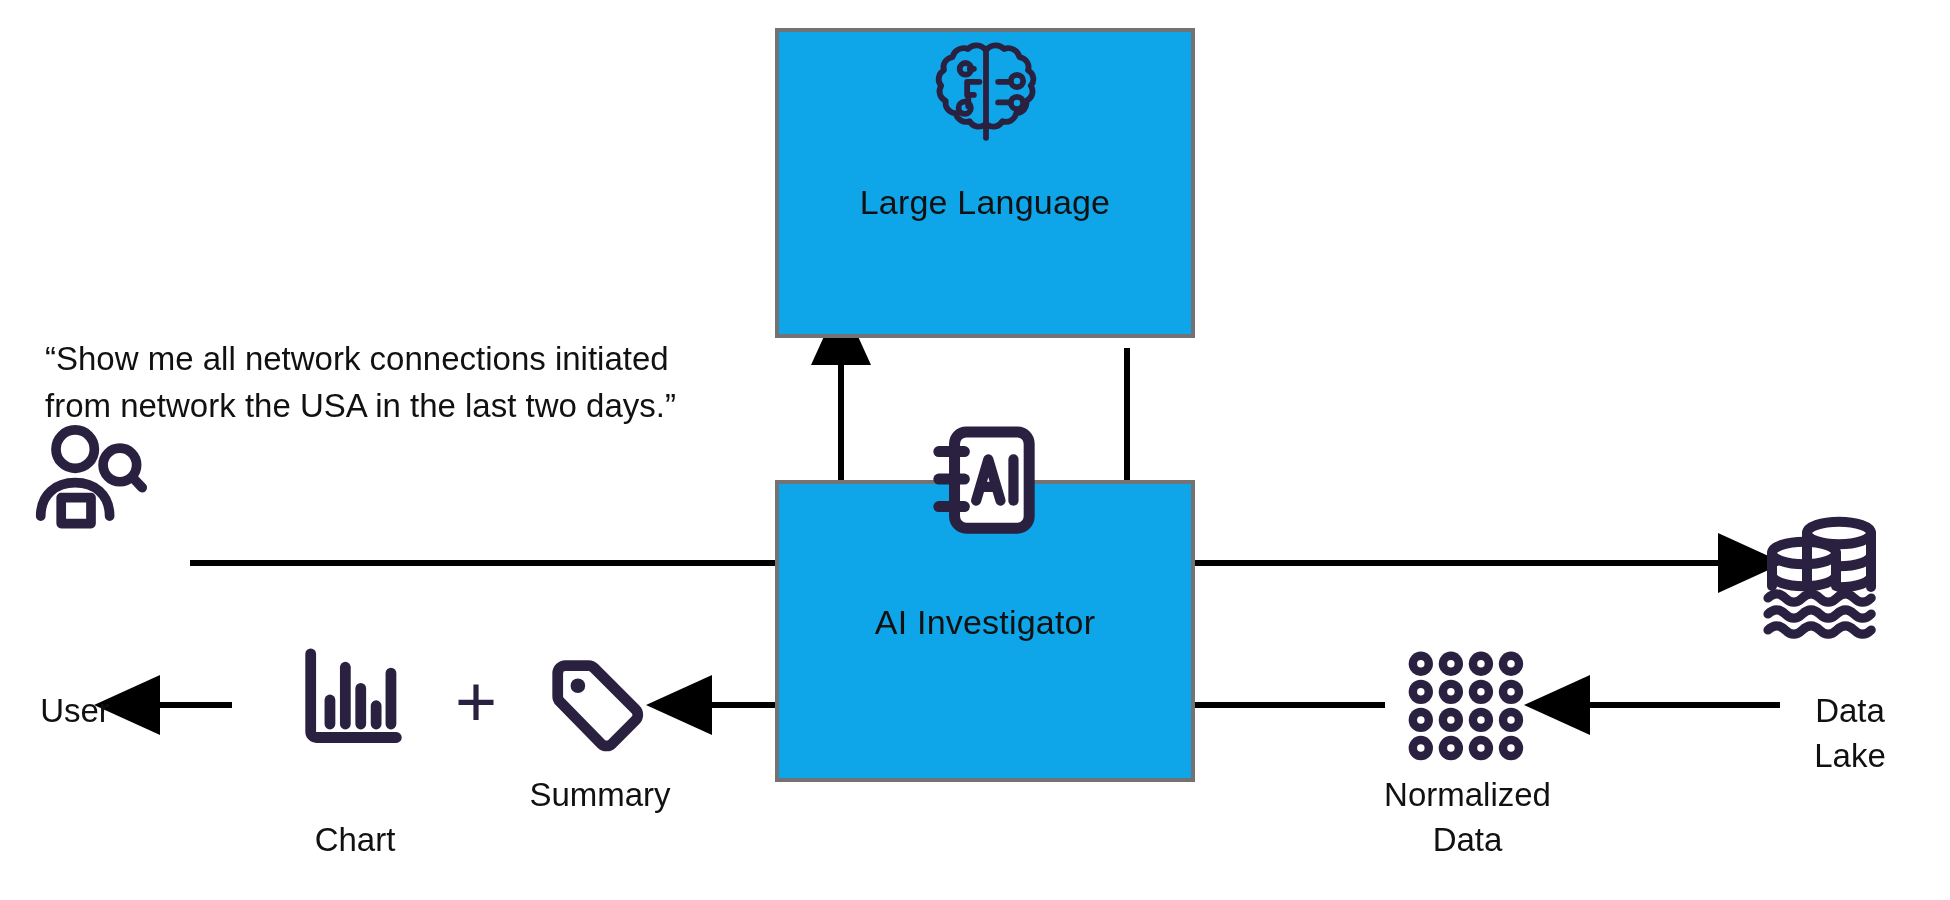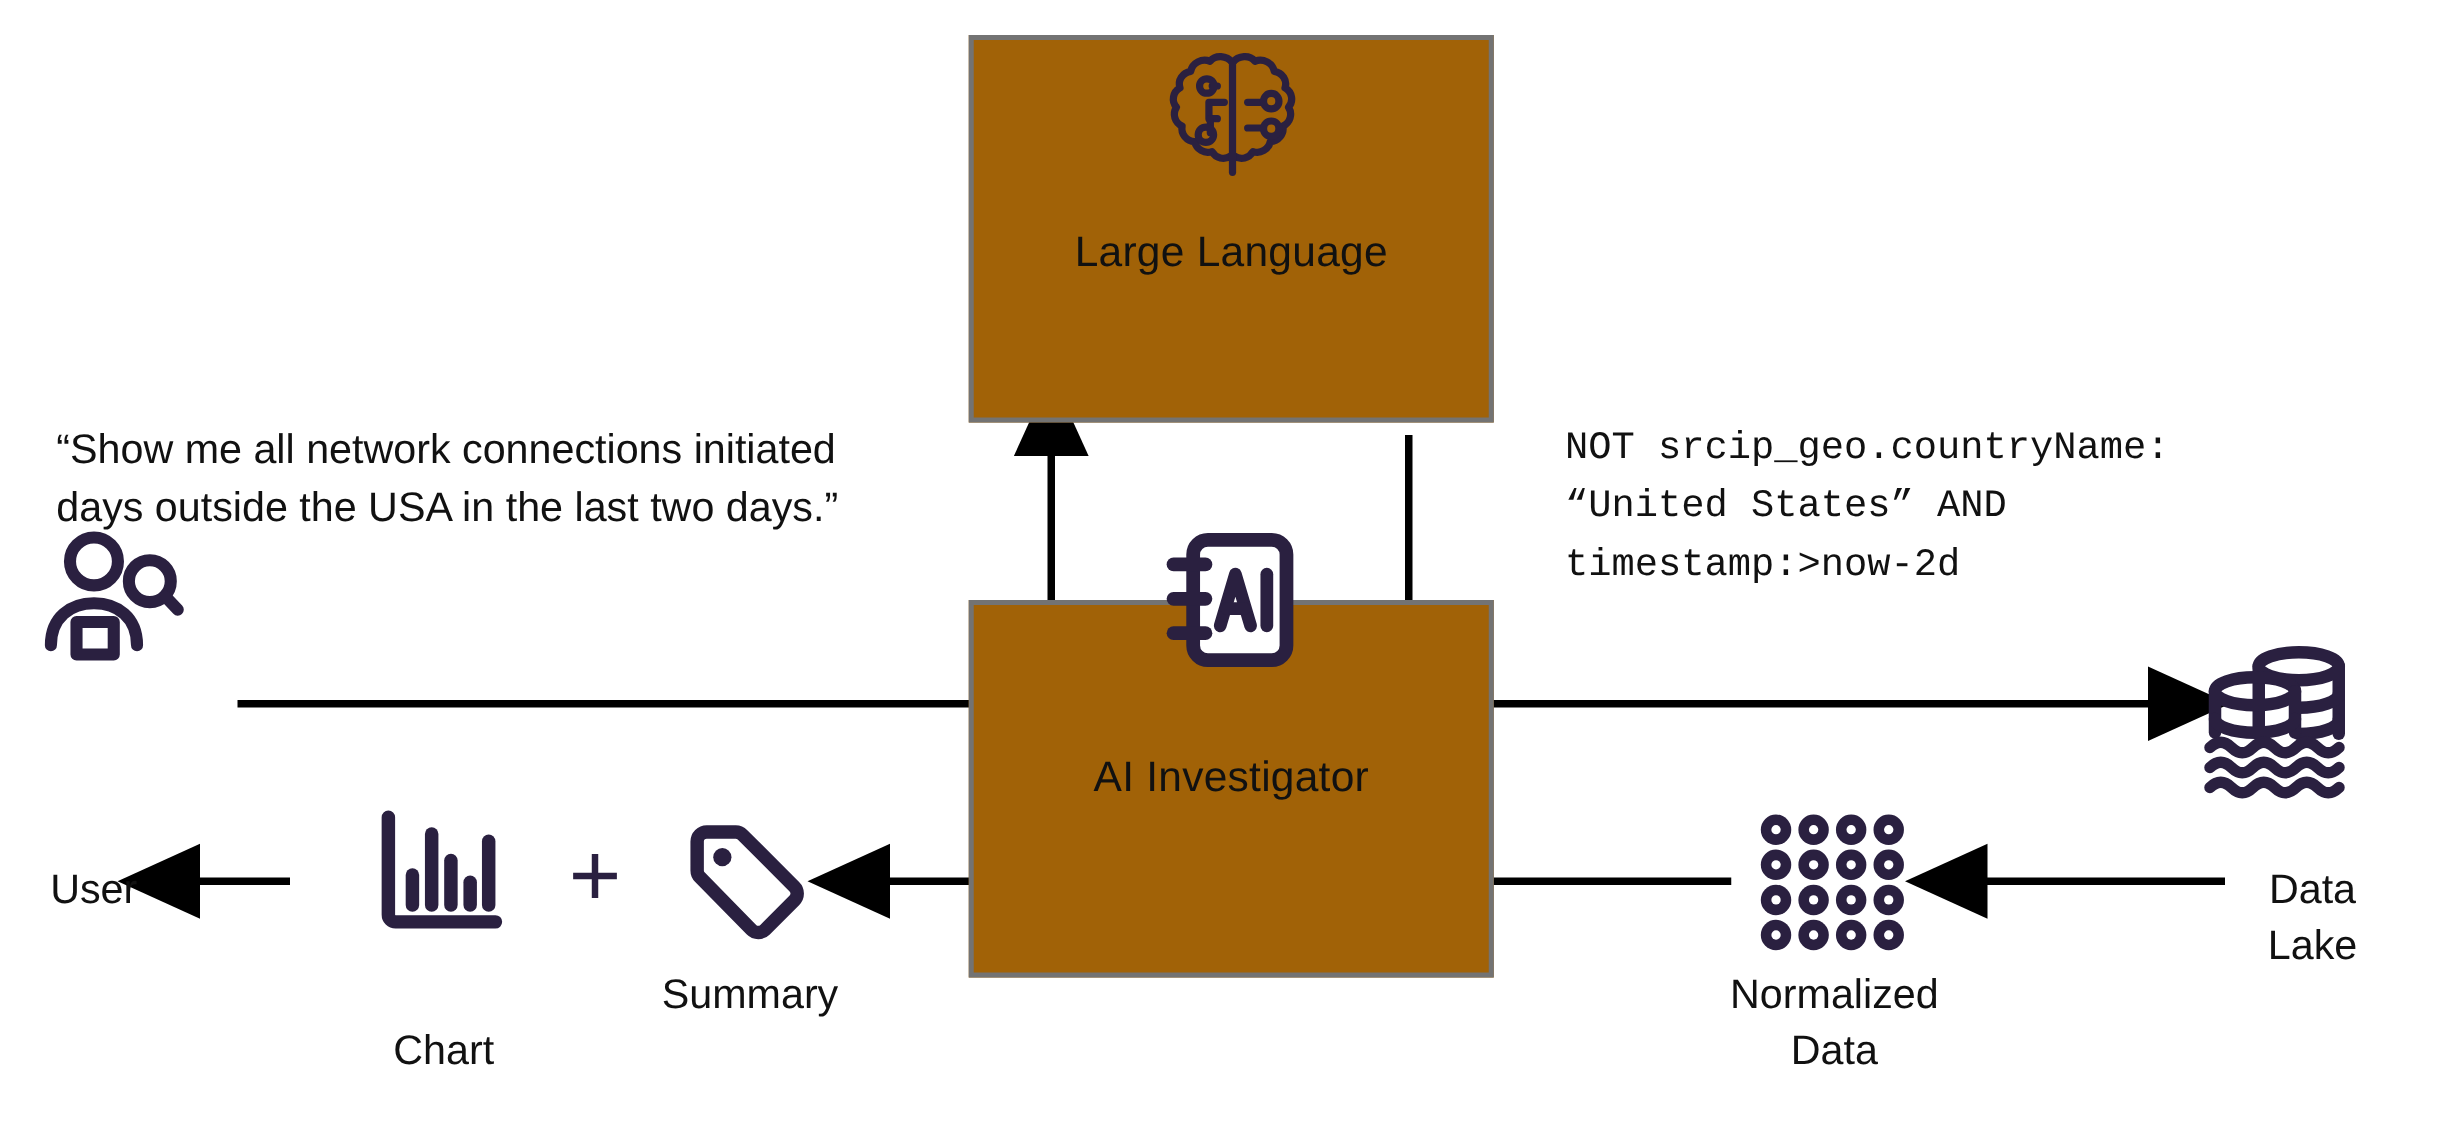--- a/index.html
+++ b/index.html
@@ -6,21 +6,21 @@
   body{
     width:1950px;height:900px;background:#ffffff;
     font-family:"Liberation Sans",sans-serif;
     color:#000000;overflow:hidden;position:relative;
   }
   .stage{position:absolute;left:0;top:0;width:1950px;height:900px;}
   .abs{position:absolute;}
 
   
   .pbox{
-    position:absolute;background:#a16207;border:4px solid #737373;
+    position:absolute;background:#0ea5e9;border:4px solid #737373;
     box-sizing:border-box;
     padding-left:40px;
   }
   #llm-box{left:775px;top:28px;width:420px;height:310px;}
   #nb-box{left:775px;top:480px;width:420px;height:302px;}
 
   .box-label{
     position:absolute;left:0;width:100%;text-align:center;
     font-size:34px;line-height:44px;color:#111;font-weight:300;
     letter-spacing:.2px;
@@ -150,27 +150,22 @@
         <circle cx="22.5" cy="13.5" r="10.3"></circle>
         <path d="M4 49.5 C4 37.5 12.5 31.5 22.5 31.5 C32.5 31.5 41 37.5 41 49.5"></path>
         <rect x="15" y="39.5" width="16" height="14"></rect>
         <circle cx="46.5" cy="22.0" r="9.0"></circle>
         <path d="M53.2 28.6 L58.5 34.2"></path>
       </g>
     </svg>
   </div>
   <div class="cap" style="left:0px;top:688px;width:150px;">User</div>
 
-  <div class="utter">“Show me all network connections initiated days outside the USA in the last two days.”</div>
-
-  <div class="query">
-    <div>NOT srcip_geo.countryName:</div>
-    <div>“United States” AND</div>
-    <div>timestamp:&gt;now-2d</div>
-  </div>
+  <div class="utter">“Show me all network connections initiated from network the USA in the last two days.”</div>
+
 
   <div class="ico" style="left:300px;top:648px;">
     <svg width="108" height="102" viewBox="0 0 56 53">
       <g fill="none" stroke="#2a2040" stroke-width="5.6" stroke-linecap="round" stroke-linejoin="round">
         <path d="M5.5 3 V43.5 a3 3 0 0 0 3 3 H50"></path>
         <line x1="15.5" y1="27" x2="15.5" y2="39.5"></line>
         <line x1="23.5" y1="10" x2="23.5" y2="39.5"></line>
         <line x1="31.5" y1="21" x2="31.5" y2="39.5"></line>
         <line x1="39.5" y1="30" x2="39.5" y2="39.5"></line>
         <line x1="47.2" y1="13" x2="47.2" y2="39.5"></line>

